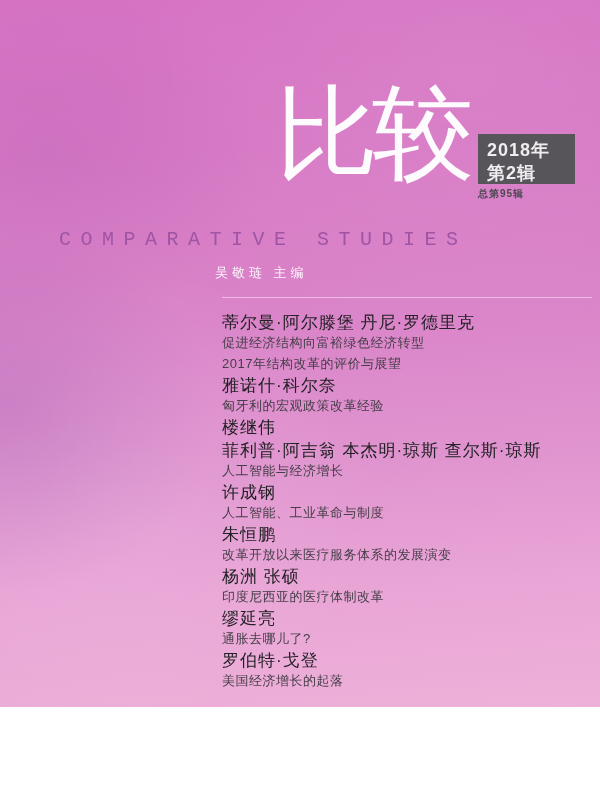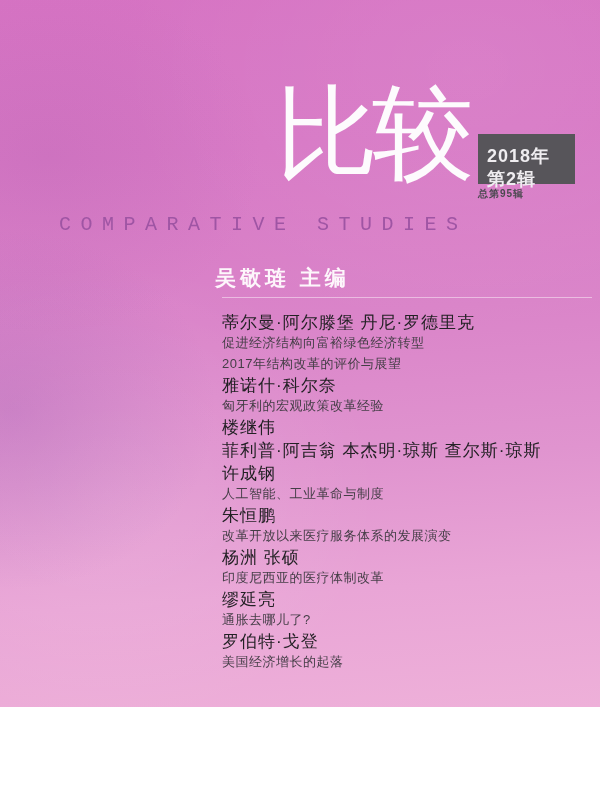--- a/index.html
+++ b/index.html
@@ -19,35 +19,35 @@
   .title-cn{
     position:absolute;left:276px;top:78px;
     font-family:"Liberation Serif","DejaVu Serif",serif;
     font-size:102px;line-height:1.1;letter-spacing:-6px;
     color:#fdfbfd;white-space:nowrap;
   }
   .issue-box{
     position:absolute;left:478px;top:134px;width:97px;height:50px;
     background:#57555a;color:#efedf0;
     font-size:18px;font-weight:600;line-height:23px;
-    padding-top:11px;padding-left:9px;box-sizing:border-box;
+    padding-top:5px;padding-left:9px;box-sizing:border-box;
     letter-spacing:1px;
   }
   .issue-total{
     position:absolute;left:478px;top:187px;
     font-size:10px;font-weight:bold;color:#4b4950;letter-spacing:1px;
   }
   .title-en{
-    position:absolute;left:59px;top:213px;
+    position:absolute;left:59px;top:228px;
     font-family:"Liberation Mono","DejaVu Sans Mono",monospace;
     font-size:20px;color:#9f55a4;letter-spacing:9.5px;white-space:nowrap;
   }
   .editor{
     position:absolute;left:215px;top:264px;
-    font-size:21px;font-weight:bold;color:#fdf6fb;letter-spacing:4px;
+    font-size:13px;font-weight:normal;color:#fdf6fb;letter-spacing:4px;
   }
   .divider{
     position:absolute;left:222px;top:297px;width:370px;height:1px;
     background:rgba(255,255,255,0.45);
   }
   .toc{
     position:absolute;left:222px;top:312px;width:360px;
   }
   .toc-entry{margin-bottom:2px;}
   .toc-authors{
@@ -93,20 +93,21 @@
     </div>
     <div class="toc-entry">
       <div class="toc-authors">雅诺什·科尔奈</div>
       <div class="toc-title">匈牙利的宏观政策改革经验</div>
     </div>
     <div class="toc-entry">
       <div class="toc-authors">楼继伟</div>
     </div>
     <div class="toc-entry">
       <div class="toc-authors">菲利普·阿吉翁 本杰明·琼斯 查尔斯·琼斯</div>
+      <div class="toc-title">人工智能与经济增长</div>
     </div>
     <div class="toc-entry">
       <div class="toc-authors">许成钢</div>
       <div class="toc-title">人工智能、工业革命与制度</div>
     </div>
     <div class="toc-entry">
       <div class="toc-authors">朱恒鹏</div>
       <div class="toc-title">改革开放以来医疗服务体系的发展演变</div>
     </div>
     <div class="toc-entry">

